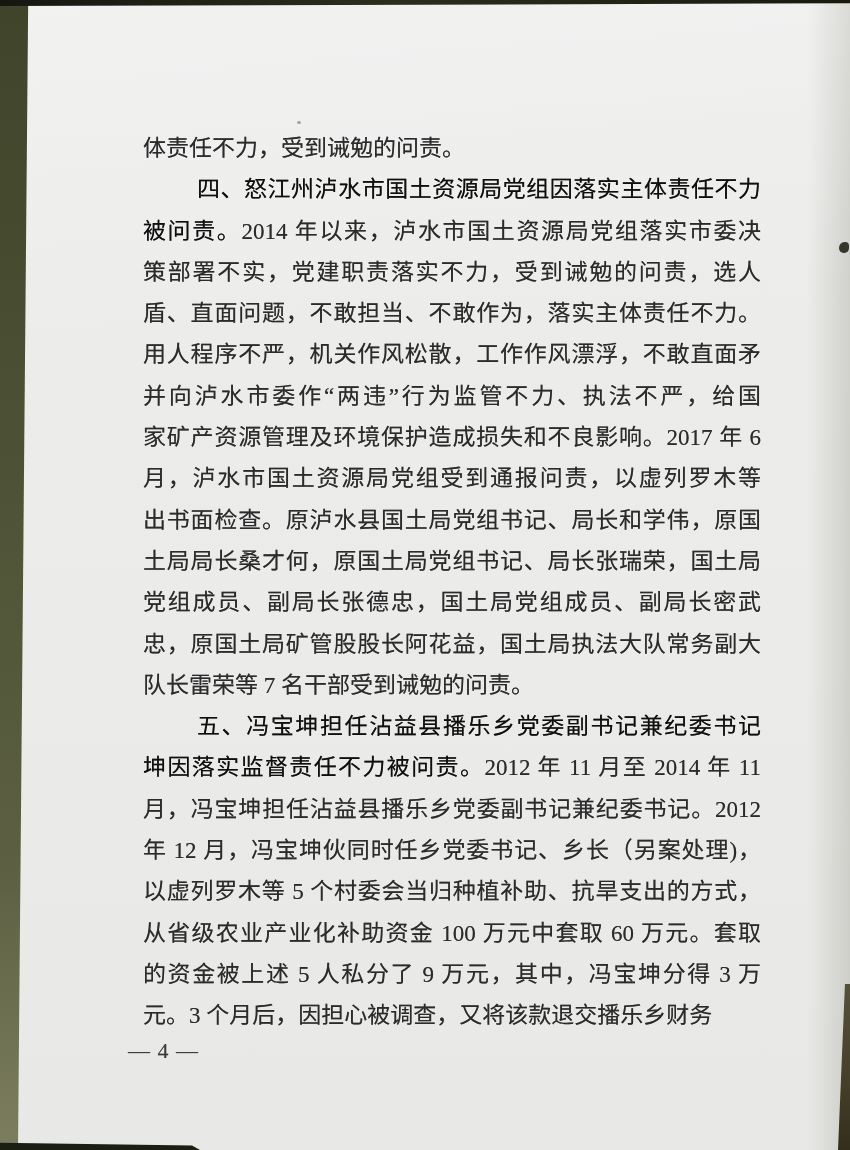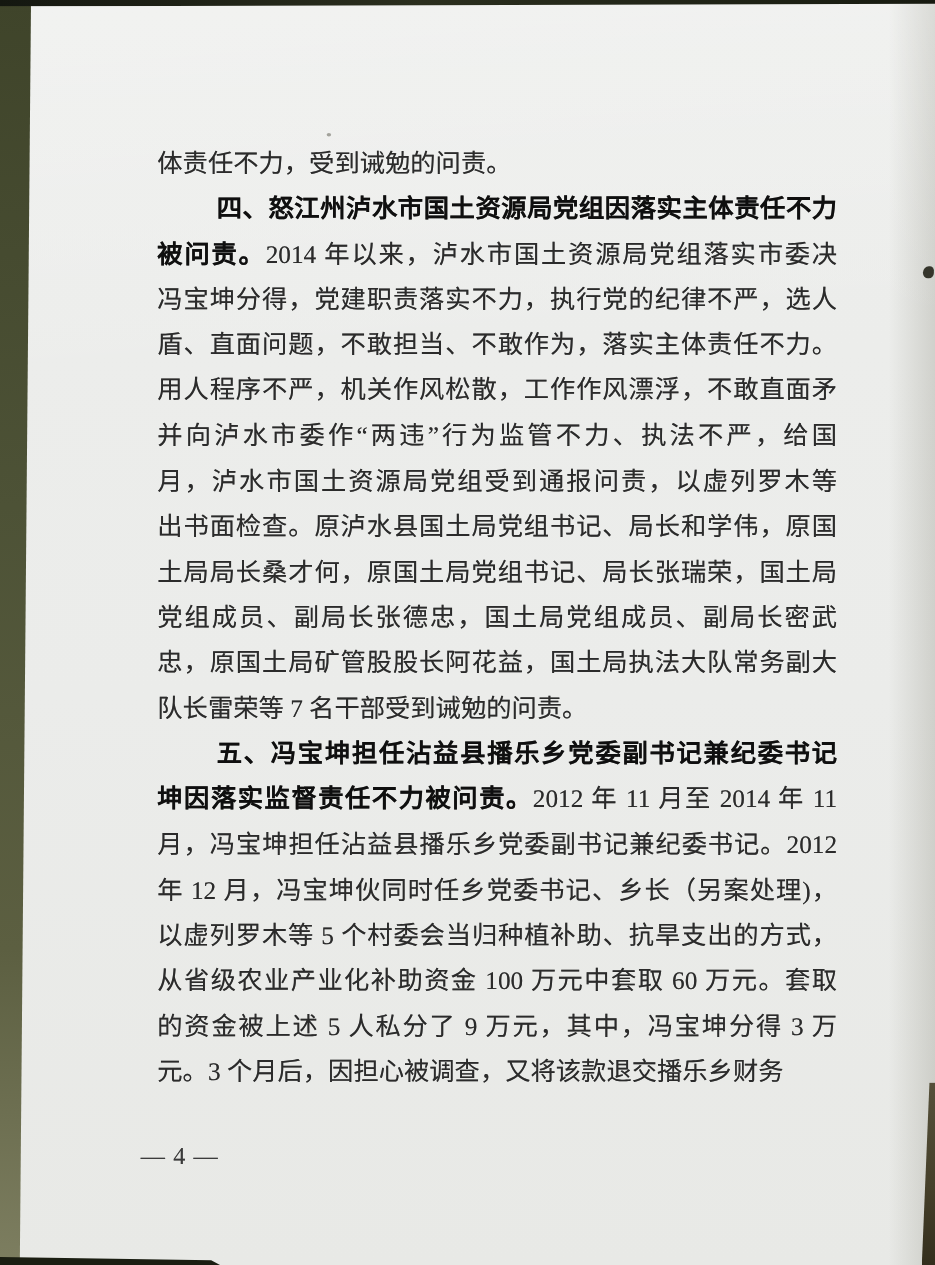--- a/index.html
+++ b/index.html
@@ -51,21 +51,21 @@
   }
   .line{
     line-height:41.3px;height:41.3px;
     text-align:justify;text-align-last:justify;text-justify:inter-character;
     white-space:normal;overflow:visible;
   }
   .line.nofill{text-align:left;text-align-last:left;}
   .line.indent{padding-left:54px;}
   .lead{
     font-family:"Liberation Sans","DejaVu Sans",sans-serif;
-    font-weight:700;color:#0f0f0f;
+    font-weight:400;color:#0f0f0f;
     text-shadow:0 0 .6px rgba(0,0,0,.6);
   }
   #page-number{
     position:absolute;left:128px;top:1038px;
     font-size:22px;line-height:26px;color:#3a3a3a;
     letter-spacing:1px;
     text-shadow:0 0 .5px rgba(40,40,40,.5);
   }
 </style>
 </head>
@@ -76,24 +76,25 @@
   <div class="edge-top"></div>
   <div class="edge-right"></div>
   <div class="edge-bottom"></div>
   <div class="speck"></div>
   <div class="speck-small"></div>
 
   <div id="text-block">
       <div class="line nofill">体责任不力，受到诫勉的问责。</div>
       <div class="line indent"><span class="lead">四、怒江州泸水市国土资源局党组因落实主体责任不力</span></div>
       <div class="line"><span class="lead">被问责。</span>2014 年以来，泸水市国土资源局党组落实市委决</div>
-      <div class="line">冯宝坤分得，党建职责落实不力，执行党的纪律不严，选人</div>
+      <div class="line">策部署不实，党建职责落实不力，受到诫勉的问责，选人</div>
       <div class="line">盾、直面问题，不敢担当、不敢作为，落实主体责任不力。</div>
       <div class="line">用人程序不严，机关作风松散，工作作风漂浮，不敢直面矛</div>
       <div class="line">并向泸水市委作“两违”行为监管不力、执法不严，给国</div>
+      <div class="line">家矿产资源管理及环境保护造成损失和不良影响。2017 年 6</div>
       <div class="line">月，泸水市国土资源局党组受到通报问责，以虚列罗木等</div>
       <div class="line">出书面检查。原泸水县国土局党组书记、局长和学伟，原国</div>
       <div class="line">土局局长桑才何，原国土局党组书记、局长张瑞荣，国土局</div>
       <div class="line">党组成员、副局长张德忠，国土局党组成员、副局长密武</div>
       <div class="line">忠，原国土局矿管股股长阿花益，国土局执法大队常务副大</div>
       <div class="line nofill">队长雷荣等 7 名干部受到诫勉的问责。</div>
       <div class="line indent"><span class="lead">五、冯宝坤担任沾益县播乐乡党委副书记兼纪委书记</span></div>
       <div class="line"><span class="lead">坤因落实监督责任不力被问责。</span>2012 年 11 月至 2014 年 11</div>
       <div class="line">月，冯宝坤担任沾益县播乐乡党委副书记兼纪委书记。2012</div>
       <div class="line">年 12 月，冯宝坤伙同时任乡党委书记、乡长（另案处理)，</div>

